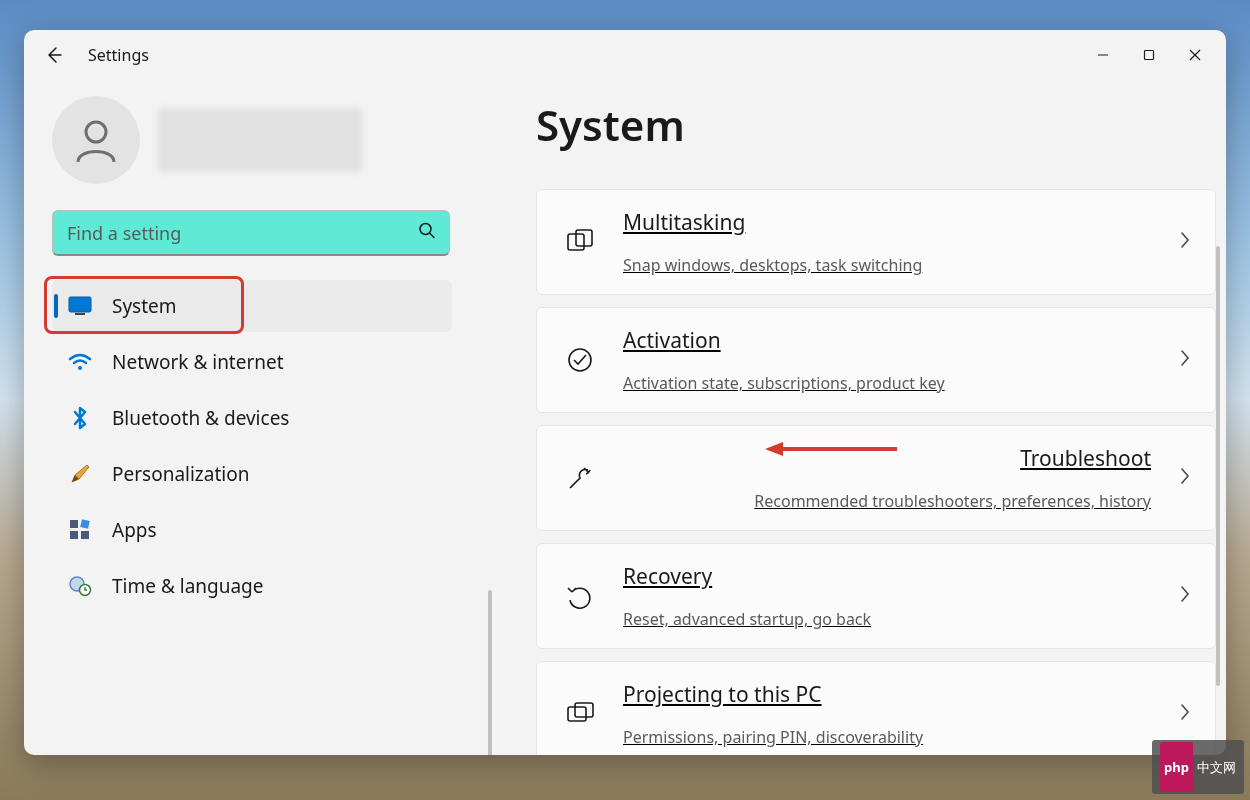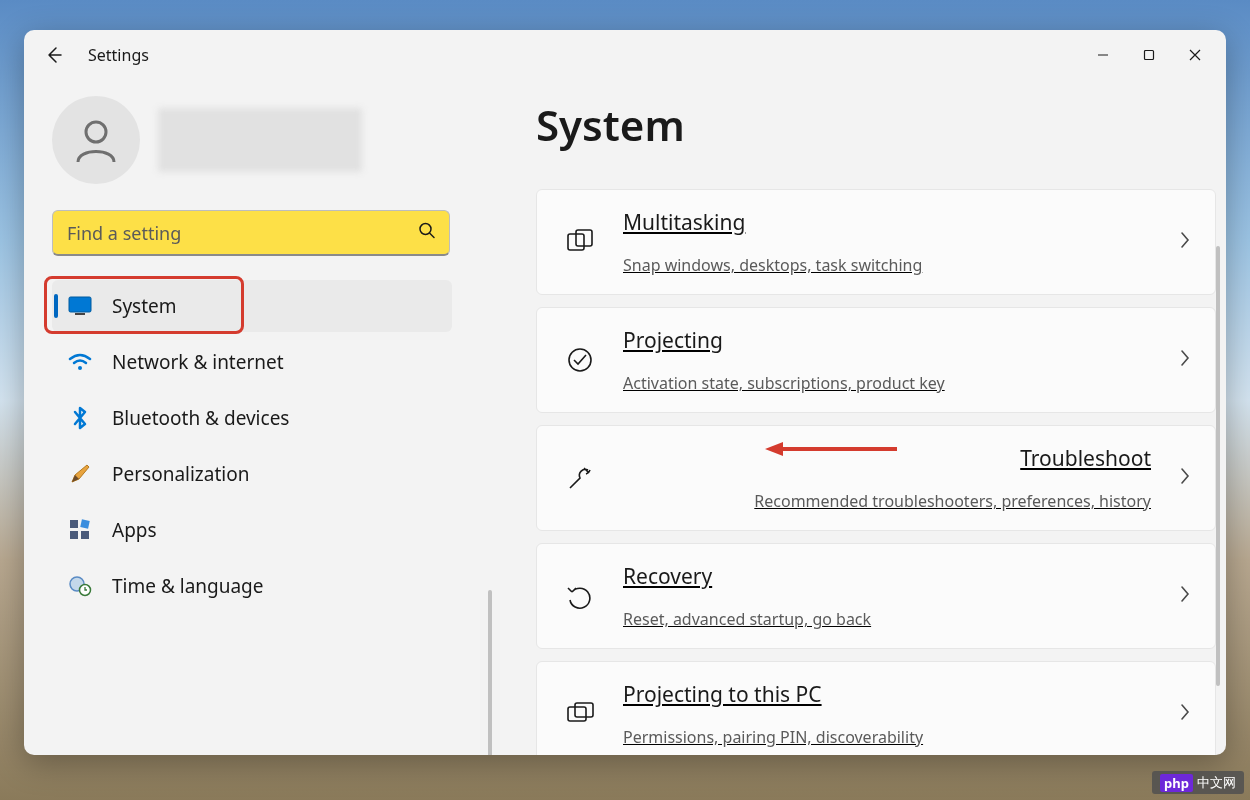--- a/index.html
+++ b/index.html
@@ -42,21 +42,21 @@
   .profile { display:flex; align-items:center; gap:18px; margin-bottom:26px; }
   .avatar {
     width: 88px; height: 88px; border-radius:50%;
     background:#e3e3e3; display:flex; align-items:center; justify-content:center;
   }
   .avatar svg { width:48px; height:48px; stroke:#6f6f6f; fill:none; stroke-width:3; }
   .profile-text { width:204px; height:64px; background:#e1e1e1; filter:blur(3px); border-radius:2px; }
   .search-wrap { width: 398px; position:relative; margin-bottom:24px; }
   .search {
     width:100%; height:46px; padding:0 44px 0 14px;
-    font-size:18px; color:#333; background:#fde047;
+    font-size:18px; color:#333; background:#5eead4;
     border:1px solid #bdbdbd; border-radius:6px;
     border-bottom:2px solid #8a8a8a;
   }
   .search::placeholder { color:#5a5a5a; }
   .search-icon { position:absolute; right:14px; top:50%; transform:translateY(-50%); }
   .nav { display:flex; flex-direction:column; gap:4px; position:relative; }
   .nav-item {
     display:flex; align-items:center; gap:20px;
     height:52px; padding:0 16px; width:400px;
     border-radius:6px; cursor:pointer; font-size:19px; color:#1a1a1a;
@@ -97,21 +97,21 @@
   .main-scroll {
     position:absolute; right:6px; top:166px; width:4px; height:440px;
     background:#c0c0c0; border-radius:2px;
   }
   .watermark {
     position:absolute; right:6px; bottom:6px;
     background:rgba(80,80,80,0.85); color:#fff;
     font-size:13px; padding:2px 8px; border-radius:3px;
     display:flex; align-items:center; gap:4px;
   }
-  .watermark b { color:#fff; background:#6d28d9; padding:0 4px; border-radius:2px; }
+  .watermark b { color:#fff; background:#be185d; padding:16px 4px; border-radius:2px; }
 </style>
 </head>
 <body>
 
 <div class="window">
 
   <div class="titlebar">
     <div class="back-btn">
       <svg width="20" height="20" viewBox="0 0 20 20">
           <path d="M12 3 L5 10 L12 17 M5 10 H17" stroke="#1a1a1a" stroke-width="1.5" fill="none" stroke-linecap="round" stroke-linejoin="round"></path>
@@ -245,21 +245,21 @@
         </div>
 
         <div class="card">
           <span class="card-icon">
             <svg width="28" height="28" viewBox="0 0 28 28">
                 <circle cx="14" cy="14" r="11"></circle>
                 <path d="M8 14 L12 18 L20 9"></path>
               </svg>
           </span>
           <div class="card-text">
-            <div class="card-title">Projecting</div>
+            <div class="card-title">Activation</div>
             <div class="card-sub">Activation state, subscriptions, product key</div>
           </div>
           <span class="chev"><svg width="12" height="18" viewBox="0 0 12 18">
                 <path d="M3 2 L9 9 L3 16" stroke="#4a4a4a" stroke-width="1.6" fill="none" stroke-linecap="round"></path>
               </svg></span>
         </div>
 
         <div class="card" style="position:relative;text-align:right;">
           <span class="card-icon">
             <svg width="28" height="28" viewBox="0 0 28 28">

